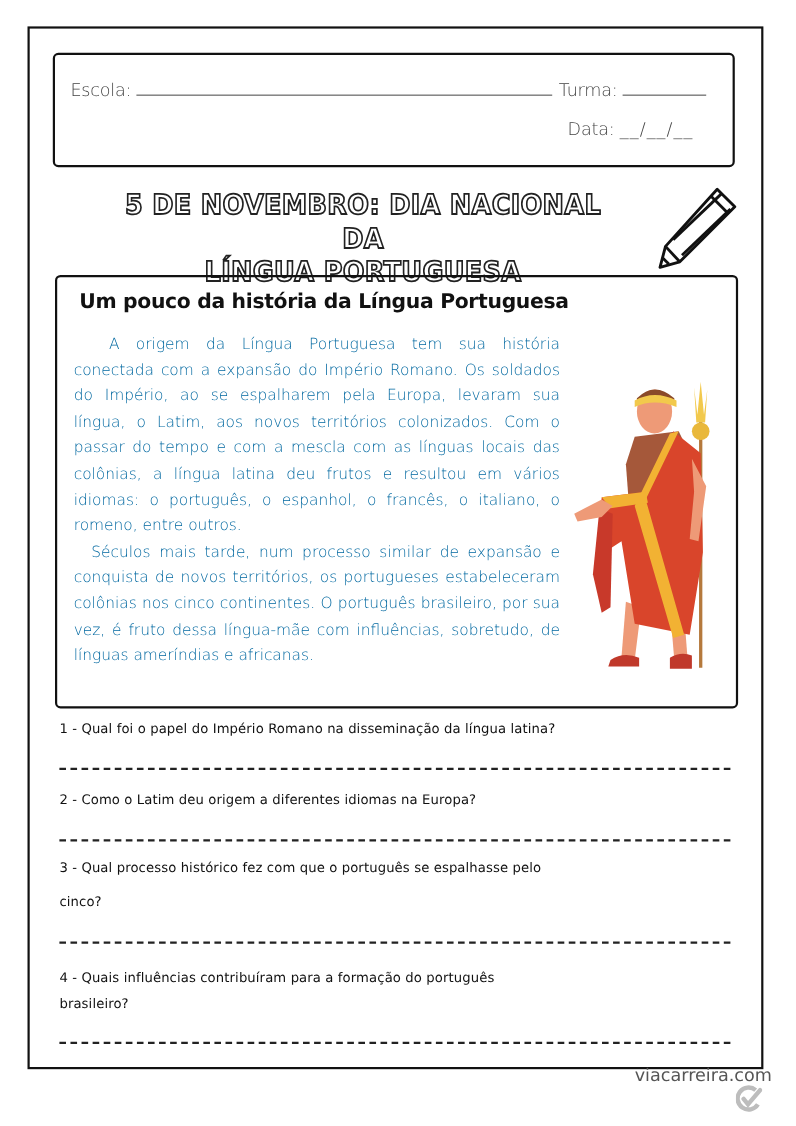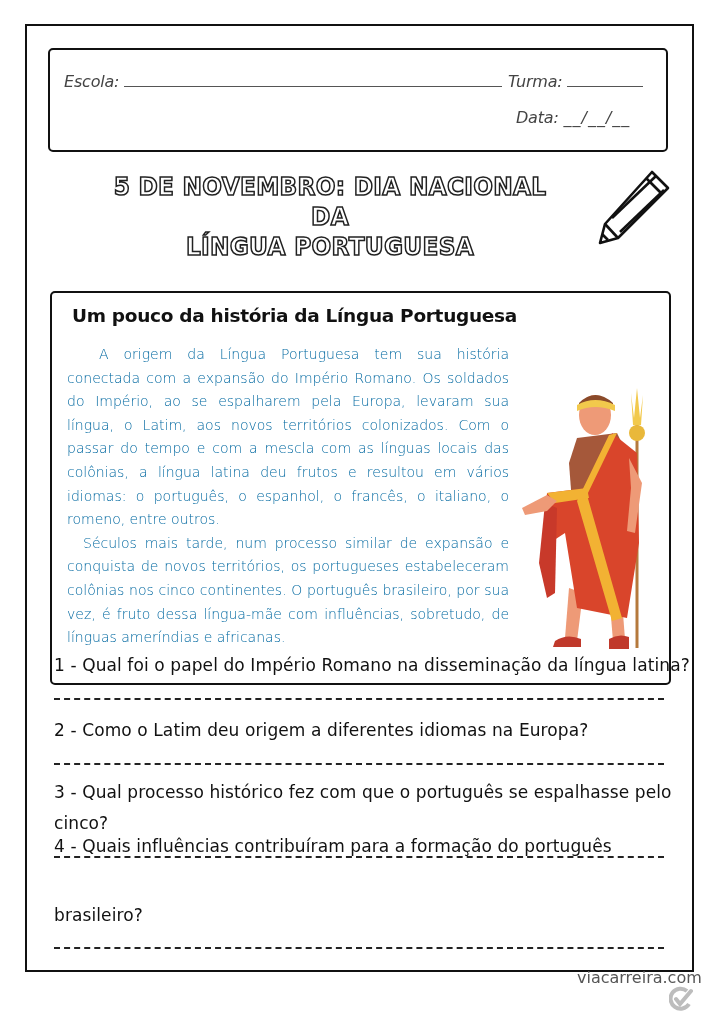--- a/index.html
+++ b/index.html
@@ -1,31 +1,31 @@
 <!DOCTYPE html>
 <html><head>
 <meta charset="utf-8">
 <style>
   html, body { margin:0; padding:0; background:#ffffff; }
   body { width:724px; height:1024px; position:relative; overflow:hidden; font-family:"Liberation Sans", sans-serif; color:#222; }
   .page-border { position:absolute; left:25px; top:24px; width:669px; height:948px; border:2px solid #111; box-sizing:border-box; }
   .header-box { position:absolute; left:48px; top:48px; width:620px; height:104px; border:2.5px solid #111; border-radius:5px; box-sizing:border-box; }
-  .hrow { position:absolute; left:14px; font-size:16px; color:#444; font-family:"DejaVu Sans", sans-serif; font-weight:300; letter-spacing:-0.2px;font-style:italic; }
+  .hrow { position:absolute; left:14px; font-size:16px; color:#444; font-family:"DejaVu Sans", sans-serif; font-weight:300; letter-spacing:-0.2px; }
   .hrow .line { display:inline-block; border-bottom:1px solid #555; height:14px; vertical-align:baseline; }
   .title { position:absolute; left:80px; top:172px; width:500px; text-align:center; font-family:"DejaVu Sans", sans-serif; font-weight:bold; font-size:25px; line-height:30px; color:#fff; letter-spacing:0.3px;
     -webkit-text-stroke:1.6px #222; text-transform:uppercase; transform:scaleX(0.93); }
   .pencil { position:absolute; left:594px; top:166px; width:80px; height:80px; }
-  .text-box { position:absolute; left:50px; top:250px; width:621px; height:394px; border:2.5px solid #111; border-radius:5px; box-sizing:border-box;margin-top:41px; }
+  .text-box { position:absolute; left:50px; top:250px; width:621px; height:394px; border:2.5px solid #111; border-radius:5px; box-sizing:border-box; }
   .tb-title { position:absolute; left:20px; top:12px; font-family:"DejaVu Sans", sans-serif; font-weight:bold; font-size:18.5px; color:#111; letter-spacing:-0.3px; }
   .tb-body { position:absolute; left:15px; top:50px; width:442px; font-family:"DejaVu Sans", sans-serif; font-size:14px; line-height:23.6px; color:#0369a1; text-align:justify; font-weight:300; }
   .tb-body p { margin:0; }
   .tb-body p.p1 { text-indent:32px; }
   .tb-body p.p2 { text-indent:16px; }
   .emperor { position:absolute; left:465px; top:90px; width:150px; height:280px; }
-  .q { position:absolute; left:54px; font-family:"DejaVu Sans", sans-serif; font-size:17px; color:#111; letter-spacing:0.1px; }
+  .q { position:absolute; left:54px; font-family:"DejaVu Sans", sans-serif; font-size:12px; color:#111; letter-spacing:0.1px; }
   .dash { position:absolute; left:54px; width:610px; height:0; border-top:2px dashed #222; }
   .footer-text { position:absolute; left:577px; top:968px; font-family:"DejaVu Sans", sans-serif; font-size:16px; color:#555; }
   .footer-logo { position:absolute; left:669px; top:986px; width:24px; height:26px; }
 </style>
 </head>
 <body>
 
 <div class="page-border"></div>
 
 <div class="header-box">
@@ -97,21 +97,21 @@
 <div class="q" style="top:655px;">1 - Qual foi o papel do Império Romano na disseminação da língua latina?</div>
 <div class="dash" style="top:698px;"></div>
 
 <div class="q" style="top:720px;">2 - Como o Latim deu origem a diferentes idiomas na Europa?</div>
 <div class="dash" style="top:763px;"></div>
 
 <div class="q" style="top:782px;">3 - Qual processo histórico fez com que o português se espalhasse pelo</div>
 <div class="q" style="top:813px;">cinco?</div>
 <div class="dash" style="top:856px;"></div>
 
-<div class="q" style="top:836px;">4 - Quais influências contribuíram para a formação do português</div>
+<div class="q" style="top:882px;">4 - Quais influências contribuíram para a formação do português</div>
 <div class="q" style="top:905px;">brasileiro?</div>
 <div class="dash" style="top:947px;"></div>
 
 <div class="footer-text">viacarreira.com</div>
 <svg class="footer-logo" viewBox="0 0 24 26">
   <path d="M18 5 A10 10 0 1 0 20 18" fill="none" stroke="#bdbdbd" stroke-width="4"></path>
   <path d="M7 13 L11 18 L22 5" fill="none" stroke="#bdbdbd" stroke-width="4" stroke-linecap="round"></path>
 </svg>
 
 </body></html>

